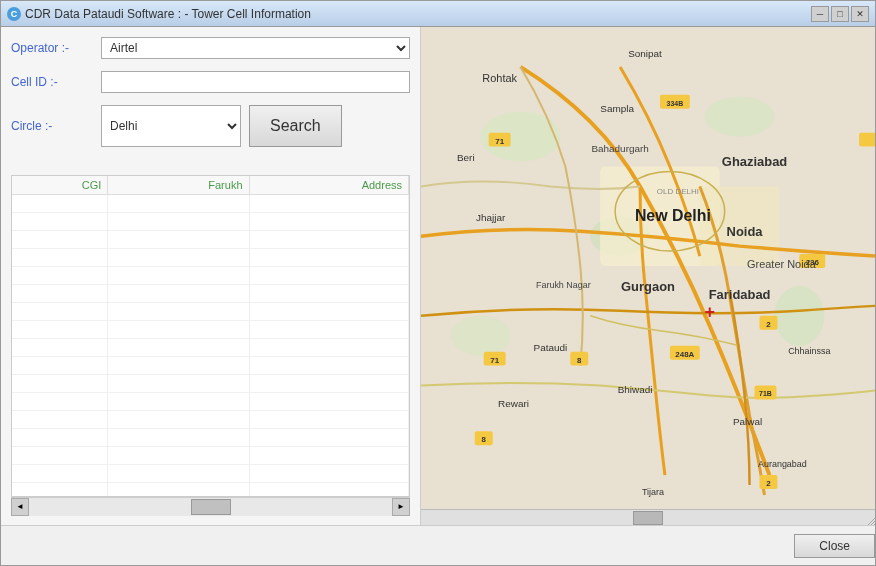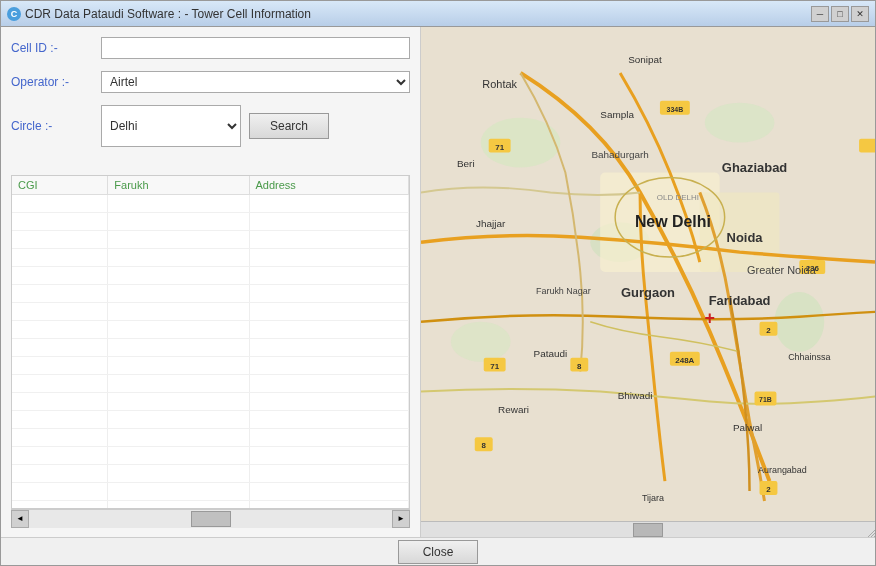--- a/index.html
+++ b/index.html
@@ -138,47 +138,47 @@
       border: 1px solid #aaa;
       background: white;
       padding: 1px 4px;
       font-size: 12px;
       color: #333;
       appearance: auto;
     }
 
     .search-btn {
       margin-left: 8px;
-      height: 26px;
+      height: 42px;
       padding: 0 20px;
       background: linear-gradient(to bottom, #f0f0f0, #d8d8d8);
       border: 1px solid #999;
       cursor: pointer;
-      font-size: 12px;
+      font-size: 16px;
       color: #333;
     }
 
     
     .table-container {
       flex: 1;
       overflow: auto;
       border: 1px solid #ccc;
       background: white;
     }
 
     table {
       width: 100%;
       border-collapse: collapse;
       font-size: 11px;
     }
 
     table thead th {
       color: #4a9a4a;
       font-weight: normal;
-      text-align: left;
+      text-align: right;
       padding: 3px 6px;
       border-right: 1px solid #ddd;
       border-bottom: 1px solid #ddd;
       background: #f8f8f8;
       position: sticky;
       top: 0;
     }
 
     table tbody td {
       padding: 2px 6px;
@@ -242,25 +242,25 @@
     }
 
     
     .map-svg {
       width: 100%;
       height: 100%;
     }
 
     
     .bottom-bar {
-      height: 28px;
+      height: 40px;
       background: #f0f0f0;
       display: flex;
       align-items: center;
-      justify-content: center;
+      justify-content: flex-end;
       border-top: 1px solid #ccc;
       flex-shrink: 0;
     }
 
     .close-btn-main {
       height: 24px;
       padding: 0 24px;
       background: linear-gradient(to bottom, #f0f0f0, #d8d8d8);
       border: 1px solid #999;
       cursor: pointer;
@@ -325,34 +325,34 @@
       <button class="title-btn">□</button>
       <button class="title-btn close-btn">✕</button>
     </div>
   </div>
 
   <div class="content-area">
 
     <div class="left-panel">
 
       <div class="form-row">
-        <label class="form-label">Cell ID :-</label>
-        <input class="form-input" type="text" value="" style="">
-      </div>
-
-      <div class="form-row">
         <label class="form-label">Operator :-</label>
         <select class="form-select">
           <option>Airtel</option>
           <option>Vodafone</option>
           <option>Idea</option>
           <option>BSNL</option>
           <option>Jio</option>
           <option>Reliance</option>
         </select>
+      </div>
+
+      <div class="form-row">
+        <label class="form-label">Cell ID :-</label>
+        <input class="form-input" type="text" value="" style="">
       </div>
 
       <div class="circle-row">
         <label class="form-label">Circle :-</label>
         <select class="circle-select">
           <option>Delhi</option>
           <option>Mumbai</option>
           <option>Kolkata</option>
           <option>Chennai</option>
           <option>Bangalore</option>

